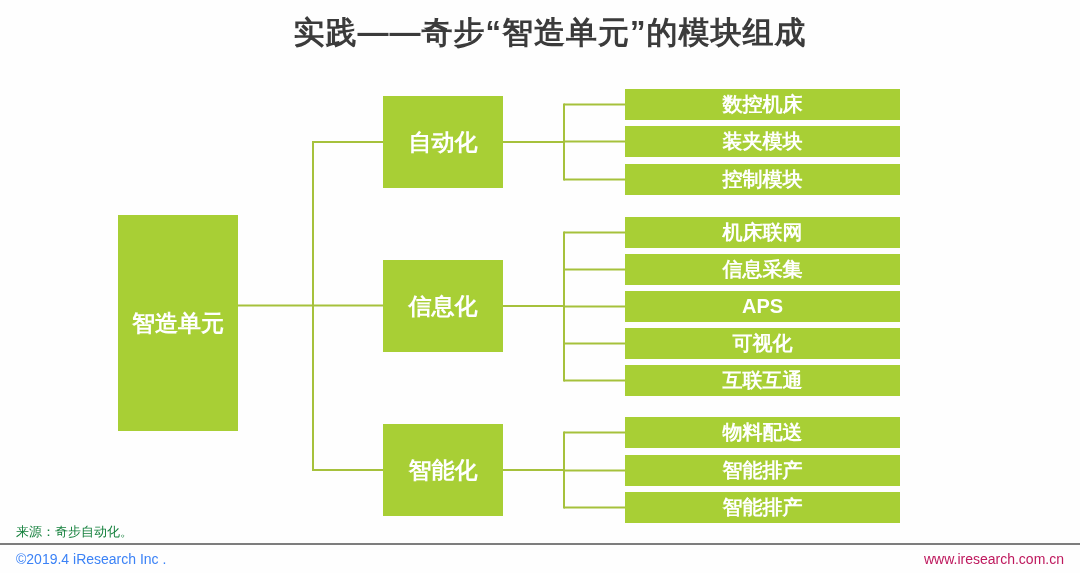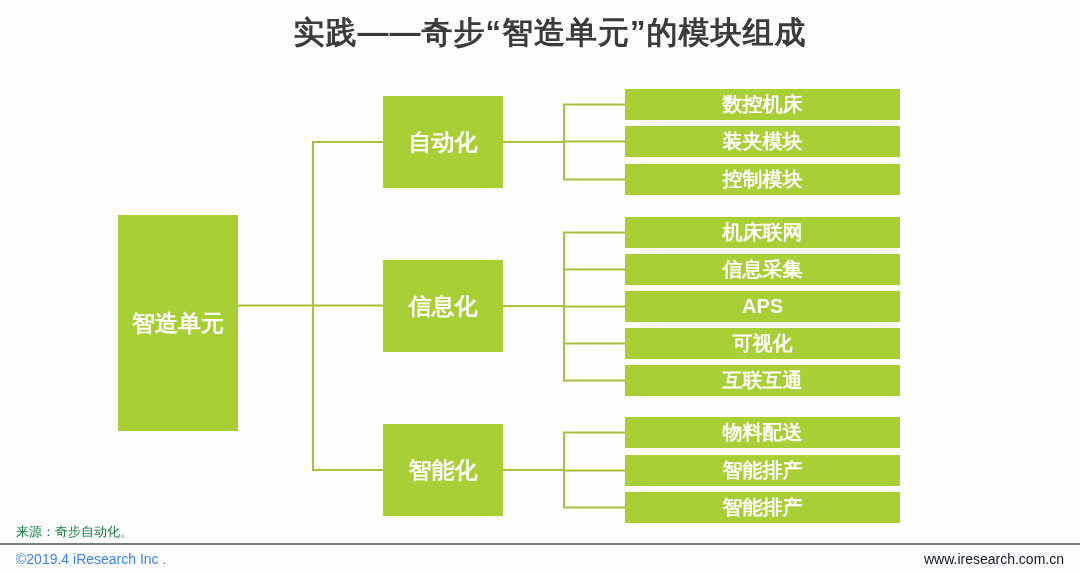--- a/index.html
+++ b/index.html
@@ -35,21 +35,21 @@
   .footer-divider {
     position: absolute; left: 0; top: 543px; width: 1080px; height: 2px;
     background: #7d7d7d;
   }
   .footer-copyright {
     position: absolute; left: 16px; top: 551px;
     font-size: 14px; color: #3b82f6;
   }
   .footer-website {
     position: absolute; right: 16px; top: 551px;
-    font-size: 14px; color: #0f172a;
+    font-size: 14px; color: #be185d;
   }
 </style>
 </head>
 <body>
 
 <div class="canvas">
 
   <div class="title">实践——奇步“智造单元”的模块组成</div>
 
   <svg class="connectors" viewBox="0 0 1080 573">

